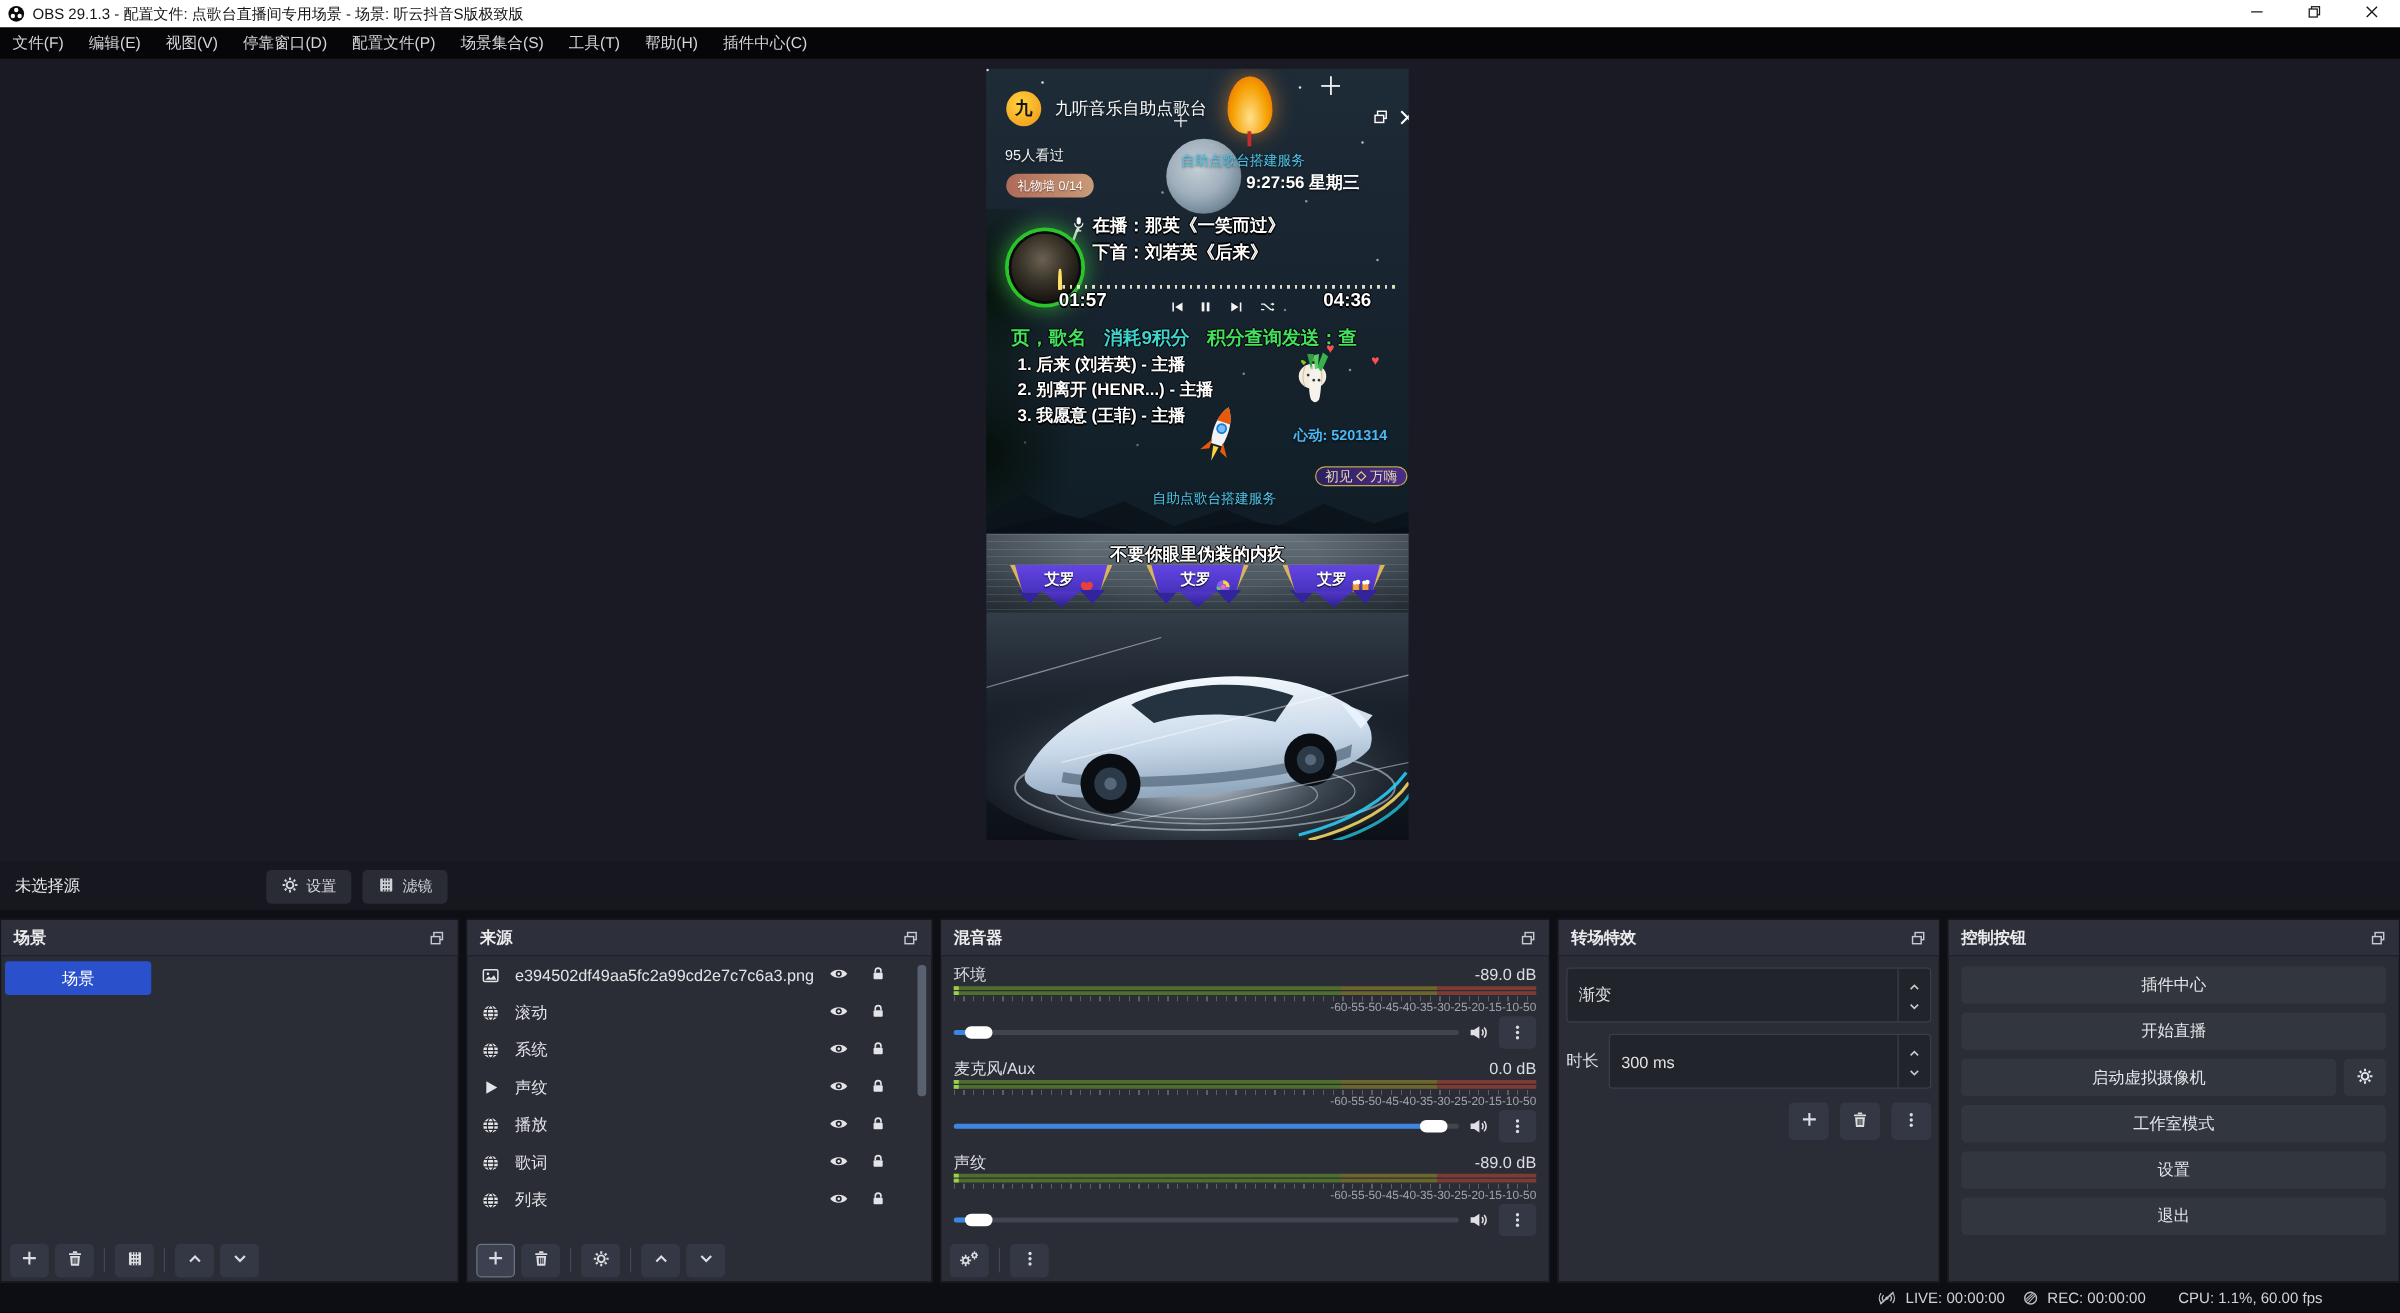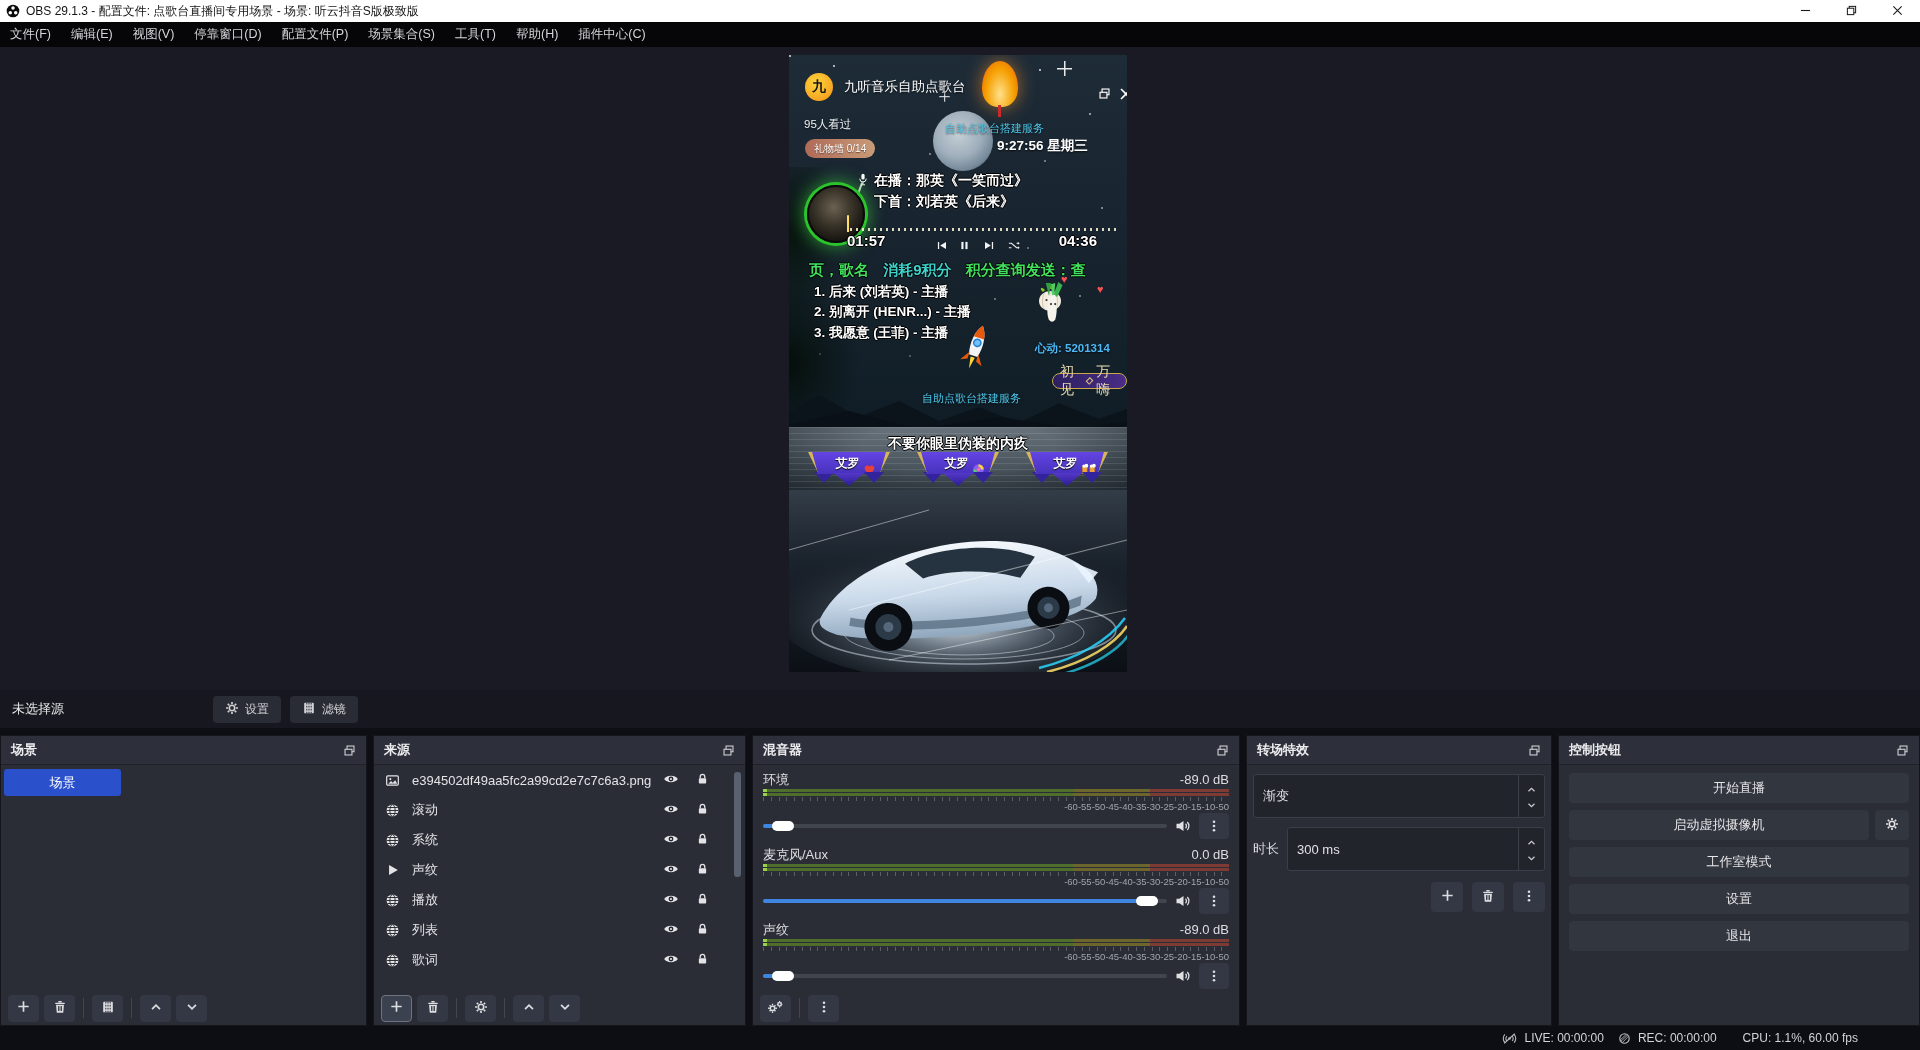--- a/index.html
+++ b/index.html
@@ -73,21 +73,21 @@
   .v-queue{left:25px;top:227px;color:#fff;font-weight:bold;font-size:13.5px;line-height:20.4px;
     text-shadow:-1px 0 #000,1px 0 #000,0 -1px #000,0 1px #000;}
   .v-queue div{position:static;}
   .v-stickers{left:246px;top:226px;display:flex;align-items:flex-end;gap:2px;}
   .v-stickers span{position:static;display:flex;}
   .mini-heart{color:#fa5252;font-size:11px;position:absolute !important;}
   .mh1{left:26px;top:-8px;} .mh2{left:62px;top:2px;}
   .v-heart-id{left:246px;top:286px;color:#4db8f5;font-size:11.5px;font-weight:bold;text-shadow:0 1px 2px rgba(0,0,0,.7);}
   .v-rocket{left:168px;top:268px;}
   .v-badge{left:263px;top:318px;height:16px;border-radius:8px;display:flex;align-items:center;gap:4px;padding:0 7px;
-    background:linear-gradient(90deg,#2c2060,#4a2d86);border:1px solid #c9a84c;color:#e6d8b0;font-size:14px;}
+    background:linear-gradient(90deg,#2c2060,#4a2d86);border:1px solid #c9a84c;color:#e6d8b0;font-size:11px;}
   .v-badge span{position:static;}
   .badge-diamond{width:6px;height:6px;border:1px solid #e3c87e;transform:rotate(45deg);}
   .v-service2{left:133px;top:336px;color:#4fc8ea;font-size:11px;text-shadow:0 1px 2px rgba(0,0,0,.7);}
   .v-mountains{left:0;top:318px;width:338px;height:62px;}
   .v-water{left:0;top:372px;width:338px;height:63px;
     background:linear-gradient(180deg,#68727b 0%,#525d66 45%,#3d474f 100%);}
   .v-water::after{content:"";position:absolute;inset:0;
     background:repeating-linear-gradient(180deg,rgba(255,255,255,.10) 0 1px,transparent 1px 6px),
     radial-gradient(ellipse at 50% 30%,transparent 40%,rgba(10,16,22,.55) 100%);}
   .v-lyric{left:0;top:380px;width:338px;text-align:center;color:#fff;font-weight:bold;font-size:14px;
@@ -728,21 +728,21 @@
           <div class="src-row">
             <span class="tico">
               <svg viewBox="0 0 16 16" width="15" height="15">
                 <circle cx="8" cy="8" r="6.3" fill="currentColor"></circle>
                 <g stroke="#23262e" stroke-width="1" fill="none">
                   <ellipse cx="8" cy="8" rx="2.8" ry="6.3"></ellipse>
                   <path d="M1.7 8h12.6M2.5 4.8h11M2.5 11.2h11"></path>
                 </g>
               </svg>
             </span>
-            <span>列表</span>
+            <span>歌词</span>
             <span class="row-icons">
               <span><svg viewBox="0 0 16 16" width="16" height="16">
                   <path d="M1.2 8C3.8 3.8 12.2 3.8 14.8 8C12.2 12.2 3.8 12.2 1.2 8z" fill="currentColor"></path>
                   <circle cx="8" cy="8" r="2.4" fill="#23262e"></circle>
                   <circle cx="8" cy="8" r="1.1" fill="currentColor"></circle>
                 </svg></span>
               <span><svg viewBox="0 0 16 16" width="13" height="14">
                   <path d="M5.2 7V5.2a2.8 2.8 0 0 1 5.6 0V7" fill="none" stroke="currentColor" stroke-width="1.6"></path>
                   <rect x="3.5" y="7" width="9" height="6.5" rx="1" fill="currentColor"></rect>
                 </svg></span>
@@ -752,21 +752,21 @@
           <div class="src-row">
             <span class="tico">
               <svg viewBox="0 0 16 16" width="15" height="15">
                 <circle cx="8" cy="8" r="6.3" fill="currentColor"></circle>
                 <g stroke="#23262e" stroke-width="1" fill="none">
                   <ellipse cx="8" cy="8" rx="2.8" ry="6.3"></ellipse>
                   <path d="M1.7 8h12.6M2.5 4.8h11M2.5 11.2h11"></path>
                 </g>
               </svg>
             </span>
-            <span>歌词</span>
+            <span>列表</span>
             <span class="row-icons">
               <span><svg viewBox="0 0 16 16" width="16" height="16">
                   <path d="M1.2 8C3.8 3.8 12.2 3.8 14.8 8C12.2 12.2 3.8 12.2 1.2 8z" fill="currentColor"></path>
                   <circle cx="8" cy="8" r="2.4" fill="#23262e"></circle>
                   <circle cx="8" cy="8" r="1.1" fill="currentColor"></circle>
                 </svg></span>
               <span><svg viewBox="0 0 16 16" width="13" height="14">
                   <path d="M5.2 7V5.2a2.8 2.8 0 0 1 5.6 0V7" fill="none" stroke="currentColor" stroke-width="1.6"></path>
                   <rect x="3.5" y="7" width="9" height="6.5" rx="1" fill="currentColor"></rect>
                 </svg></span>
@@ -1056,20 +1056,21 @@
       <div class="p-head">
         <span>控制按钮</span>
         <span class="pop">
             <svg viewBox="0 0 16 16" width="13" height="13" fill="none" stroke="currentColor" stroke-width="1.4">
               <rect x="5" y="2.5" width="8.5" height="7"></rect>
               <rect x="2.5" y="6.5" width="8.5" height="7" fill="#2e313b"></rect>
             </svg>
           </span>
       </div>
       <div class="p-body ctl-body">
+        <button class="ctl-btn">插件中心</button>
         <button class="ctl-btn">开始直播</button>
         <div class="vcam-row">
           <button class="ctl-btn">启动虚拟摄像机</button>
           <button class="ctl-btn vcam-gear">
               <span><svg viewBox="0 0 16 16" width="14" height="14">
                   <circle cx="8" cy="8" r="3.1" fill="none" stroke="currentColor" stroke-width="1.8"></circle>
                   <g stroke="currentColor" stroke-width="1.9">
                     <path d="M8 1.2v2.2M8 12.6v2.2M1.2 8h2.2M12.6 8h2.2M3.2 3.2l1.6 1.6M11.2 11.2l1.6 1.6M12.8 3.2l-1.6 1.6M4.8 11.2l-1.6 1.6"></path>
                   </g>
                 </svg></span>

